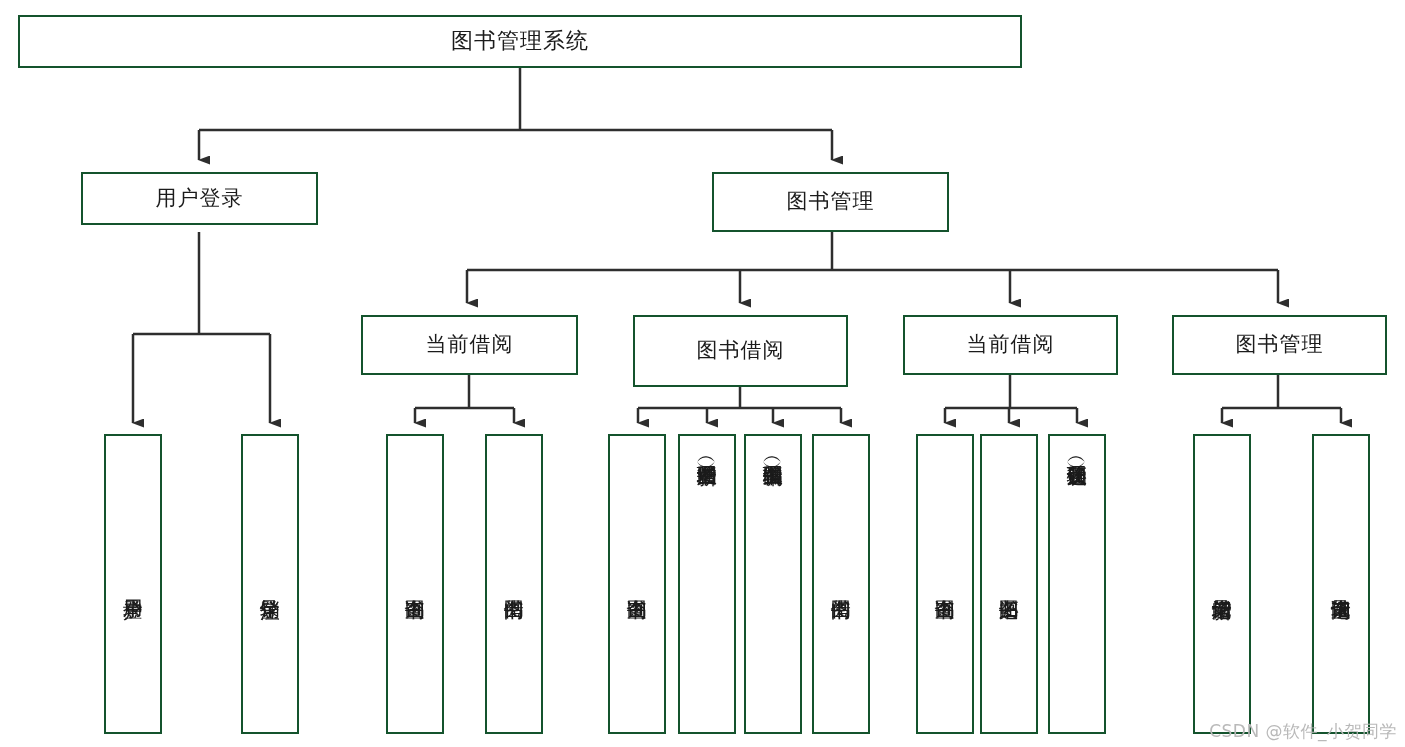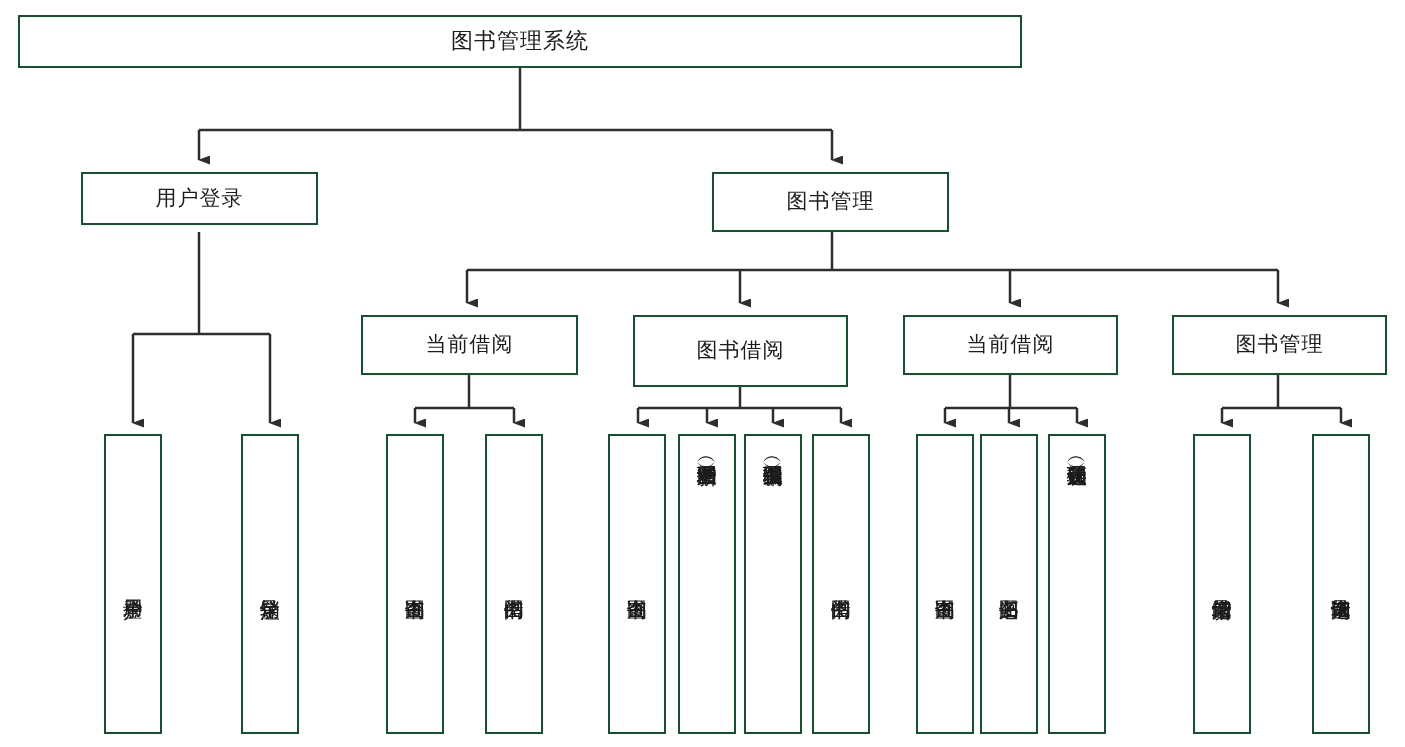--- a/index.html
+++ b/index.html
@@ -192,14 +192,15 @@
     <span class="label">确认归还（管理员）</span>
   </div>
 
   <div class="node vert mid" style="left:1193px; top:434px; width:58px; height:300px;">
     <span class="label">新增借阅记录</span>
   </div>
   <div class="node vert mid" style="left:1312px; top:434px; width:58px; height:300px;">
     <span class="label">查询借阅记录</span>
   </div>
 
+  <div class="watermark">CSDN @软件_小贺同学</div>
 
 </div>
 
 </body></html>

